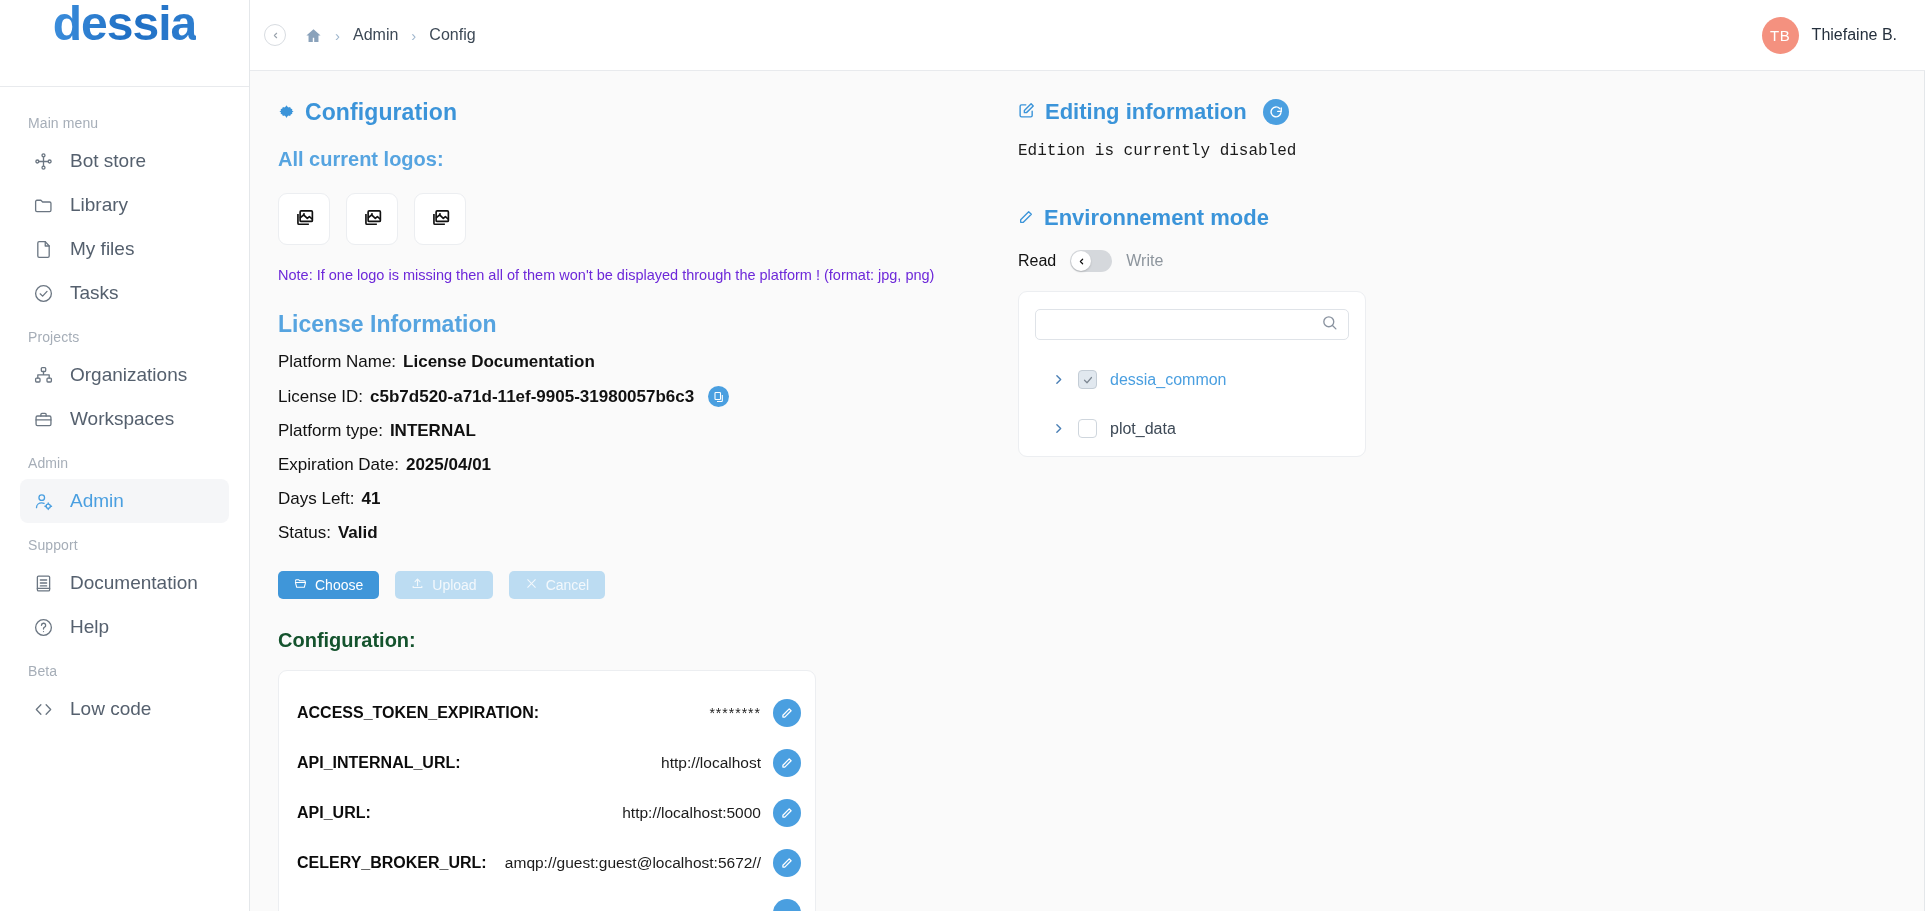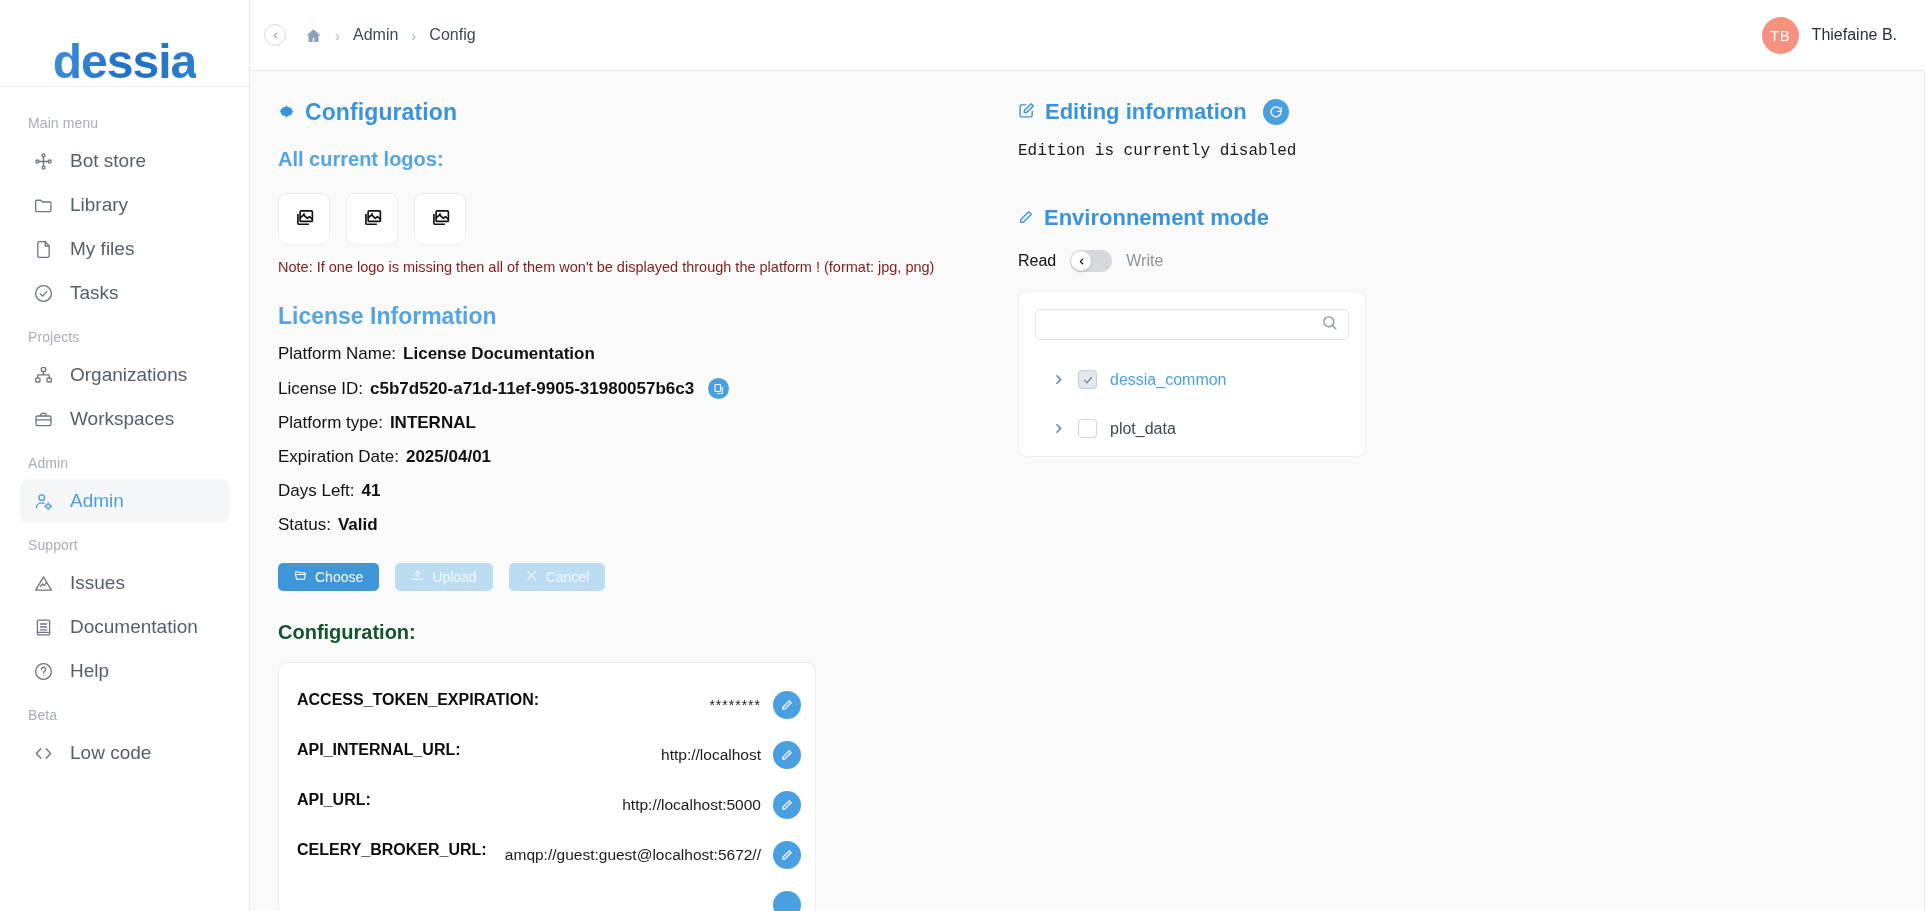--- a/index.html
+++ b/index.html
@@ -13,21 +13,21 @@
 
   
   .sidebar {
     width: 250px; min-width: 250px; height: 911px;
     background: #ffffff;
     border-right: 1px solid #e4e7ea;
     display: flex; flex-direction: column;
   }
   .logo-wrap {
     height: 87px; min-height: 87px;
-    display: flex; align-items: flex-end; justify-content: center;
+    display: flex; align-items: flex-start; justify-content: center;
     border-bottom: 1px solid #e8eaed;
   }
   .logo-text {
     font-size: 48px; font-weight: 700; letter-spacing: -1px;
     background: linear-gradient(100deg, #3d8fdd 0%, #1f6fc4 55%, #2f7fd0 100%);
     -webkit-background-clip: text; background-clip: text;
     color: transparent; -webkit-text-fill-color: transparent;
     position: relative; line-height: 1;
   }
   .nav { padding-top: 14px; flex: 1; overflow: hidden; }
@@ -84,21 +84,21 @@
   h3.sub {
     font-size: 20px; color: #56a4e0; font-weight: 700; margin-top: 22px;
   }
   .logo-row { display: flex; gap: 16px; margin-top: 22px; }
   .logo-card {
     width: 52px; height: 52px; border-radius: 9px;
     background: #fff; border: 1px solid #eceef1;
     display: flex; align-items: center; justify-content: center;
     cursor: pointer;
   }
-  .note { margin-top: 14px; font-size: 14.5px; color: #7f1d1d; }
+  .note { margin-top: 22px; font-size: 14.5px; color: #6d28d9; }
 
   h3.lic { font-size: 23px; color: #56a4e0; font-weight: 700; margin-top: 28px; }
   .lic-line { font-size: 17px; color: #111; margin-top: 14px; display: flex; align-items: center; gap: 7px; }
   .lic-line b { font-weight: 700; }
   .copy-btn {
     width: 21px; height: 21px; border-radius: 50%; background: #4a9fe0;
     display: flex; align-items: center; justify-content: center;
     cursor: pointer; margin-left: 7px;
   }
 
@@ -112,21 +112,21 @@
   .btn.primary { background: #3f96d9; color: #fff; }
   .btn.muted { background: #bcdcf2; color: #f3f8fc; }
 
   h3.cfg { font-size: 20px; color: #14532d; font-weight: 700; margin-top: 30px; }
   .cfg-card {
     margin-top: 18px; width: 538px;
     background: #fff; border: 1px solid #eceef1; border-radius: 9px;
     padding: 18px 14px 10px 18px;
   }
   .cfg-row {
-    display: flex; justify-content: space-between;
+    display: flex; align-items: center; justify-content: space-between;
     gap: 12px; padding: 10px 0 12px 0;
   }
   .cfg-key { font-size: 16px; font-weight: 700; color: #0c0c0c; white-space: nowrap; }
   .cfg-right { display: flex; align-items: center; gap: 12px; margin-left: auto; }
   .cfg-val { font-size: 15.5px; color: #1b1b1b; white-space: nowrap; }
   .cfg-val.mask { letter-spacing: 1px; font-size: 14px; }
   .edit-btn {
     width: 28px; height: 28px; min-width: 28px; border-radius: 50%;
     background: #4a9fe0; display: flex; align-items: center; justify-content: center;
     cursor: pointer;
@@ -261,29 +261,20 @@
             <svg width="21" height="21" viewBox="0 0 24 24" fill="none" stroke="#6b7682" stroke-width="1.5" stroke-linecap="round" stroke-linejoin="round">
               <circle cx="10" cy="7.6" r="3.2"></circle>
               <path d="M4 19c0-3.3 2.7-5.4 6-5.4 1 0 1.9.2 2.7.5"></path>
               <circle cx="17.4" cy="17.4" r="2.4"></circle>
               <path d="M17.4 13.6v1M17.4 20.2v1M13.6 17.4h1M20.2 17.4h1"></path>
             </svg>
           </span>
           <span>Admin</span>
         </div>
         <div class="nav-section">Support</div>
-        <div class="nav-item">
-          <span class="ico">
-            <svg width="21" height="21" viewBox="0 0 24 24" fill="none" stroke="#6b7682" stroke-width="1.5" stroke-linecap="round" stroke-linejoin="round">
-              <path d="M12 4.5 21 19.5H3z"></path>
-              <path d="M8.5 15.2 11 12.6l1.8 1.8 2.6-3.4"></path>
-            </svg>
-          </span>
-          <span>Issues</span>
-        </div>
         <div class="nav-item">
           <span class="ico">
             <svg width="21" height="21" viewBox="0 0 24 24" fill="none" stroke="#6b7682" stroke-width="1.5" stroke-linecap="round" stroke-linejoin="round">
               <rect x="5" y="3.5" width="14" height="17" rx="1.4"></rect>
               <path d="M8.4 8h7.2M8.4 11.4h7.2M8.4 14.8h7.2M5 17.6h14"></path>
             </svg>
           </span>
           <span>Documentation</span>
         </div>
         <div class="nav-item">

